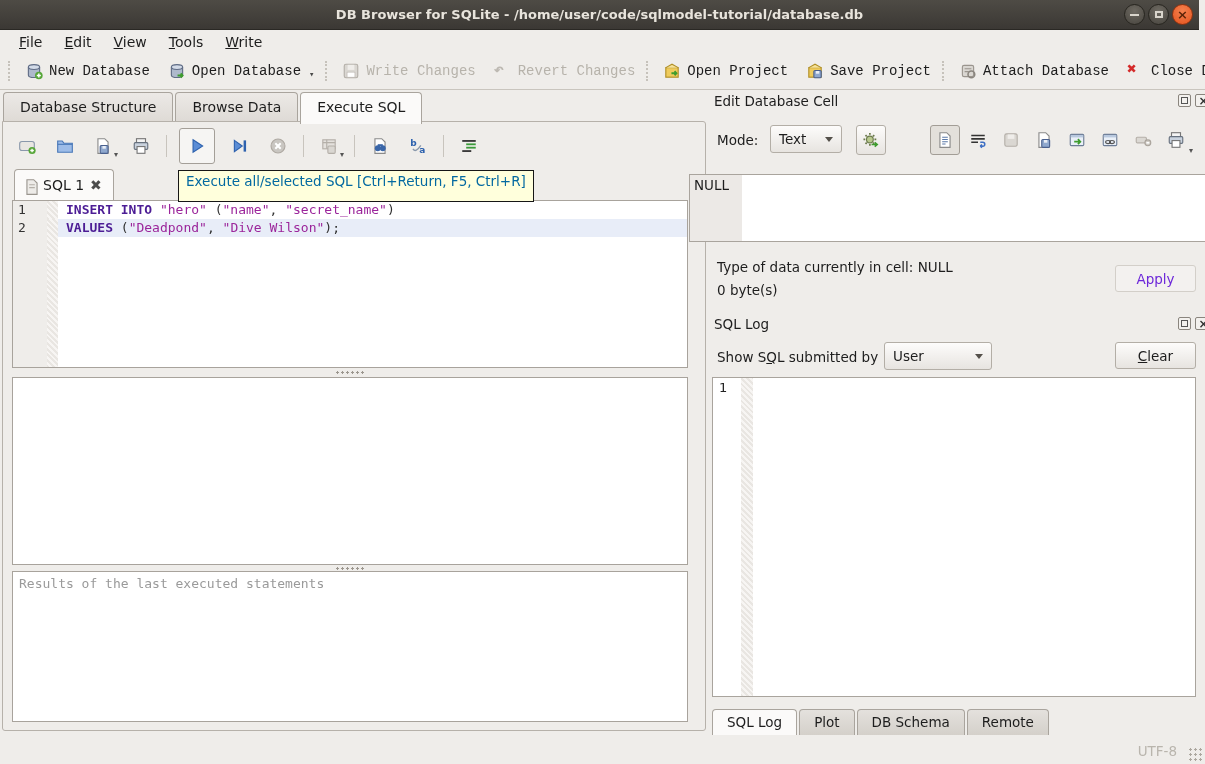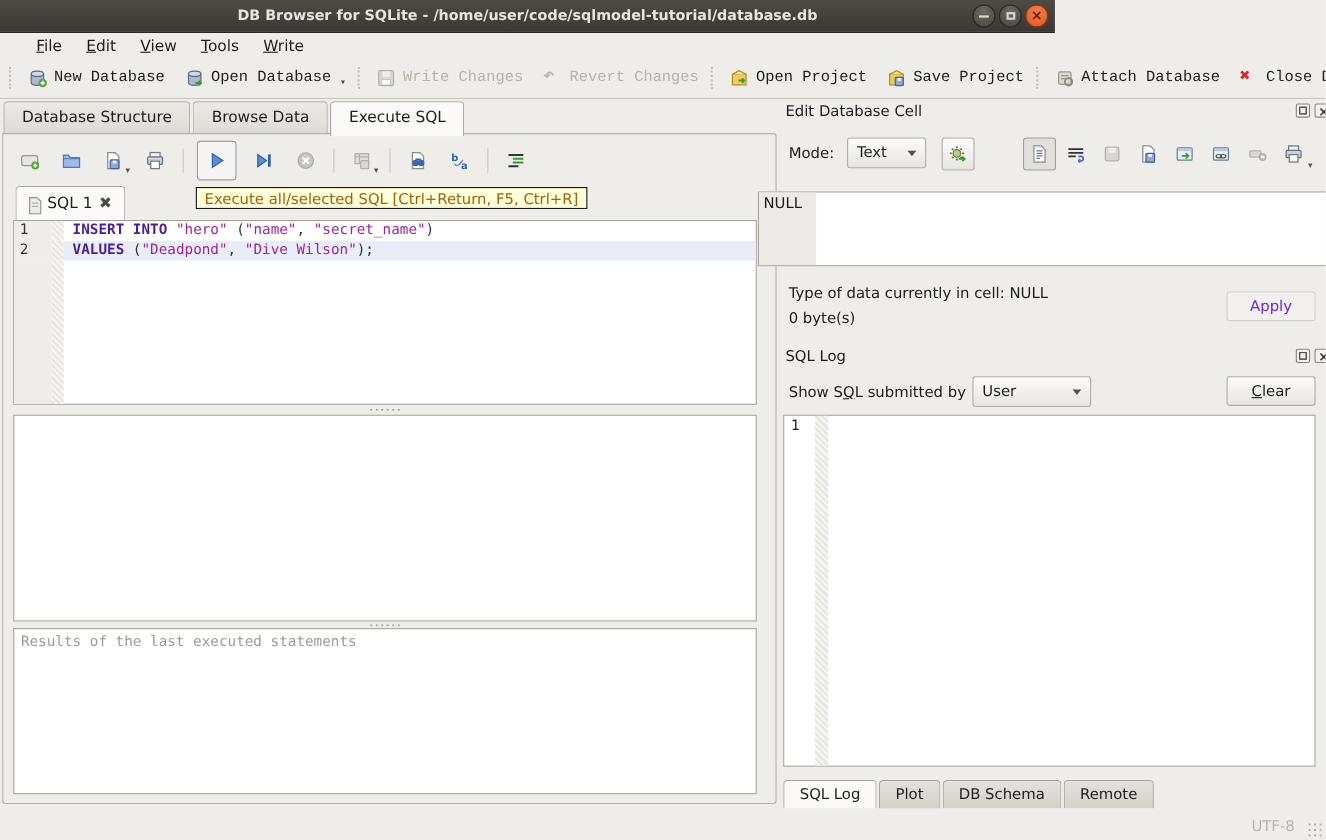--- a/index.html
+++ b/index.html
@@ -2,36 +2,36 @@
 <html><head>
 <meta charset="utf-8">
 <style>
   * { margin:0; padding:0; box-sizing:border-box; }
   html,body { width:1205px; height:764px; }
   body { font-family:"DejaVu Sans","Liberation Sans",sans-serif; font-size:13px; color:#1d1d1d; }
   .window { position:relative; width:1205px; height:764px; background:#EFEDEA; overflow:hidden; }
   .abs { position:absolute; }
 
   
-  .titlebar { position:absolute; left:0; top:0; width:959px; height:30px;
+  .titlebar { position:absolute; left:0; top:0; width:1199px; height:30px;
     background:linear-gradient(#4e4b45,#3b3834); border-bottom:1px solid #2a2824;
     display:flex; align-items:center; justify-content:center; }
   .titlebar .title { color:#E8E4DC; font-weight:bold; font-size:13px; }
   .winbtns { position:absolute; right:6px; top:4px; display:flex; gap:3px; }
   .winbtn { width:21px; height:21px; border-radius:50%; border:1px solid #27251f;
     background:radial-gradient(circle at 50% 32%, #6e6a62, #47443e);
     display:flex; align-items:center; justify-content:center; }
   .winbtn.close { background:radial-gradient(circle at 50% 32%, #f4814f, #e4531d); border-color:#8e3210; }
   .winbtn .bar { width:9px; height:2px; background:#d9d5cc; }
   .winbtn .box { width:8px; height:7px; border:2px solid #d9d5cc; }
   .winbtn .x { color:#5d2408; font-weight:bold; font-size:13px; line-height:1; font-family:"DejaVu Sans",sans-serif; }
 
   
   .menubar { position:absolute; left:0; top:30px; width:1205px; height:23px;
-    display:flex; align-items:center; padding-left:24px; gap:4px; background:#EFEDEA; }
+    display:flex; align-items:center; padding-left:10px; gap:4px; background:#EFEDEA; }
   .menu-item { display:inline-block; padding:2px 9px; font-size:14px; }
   .menu-item::first-letter { text-decoration:underline; }
 
   
   .toolbar { position:absolute; left:0; top:53px; width:1205px; height:37px;
     display:flex; align-items:center; padding-left:6px; border-bottom:1px solid #c9c5be; background:#EFEDEA;font-family:Liberation Mono, monospace; }
   .tb-handle { width:8px; height:20px; border-left:2px dotted #c6c2bb; margin:0 6px 0 2px; }
   .tb-item { display:flex; align-items:center; gap:6px; padding:5px 9px; font-size:14px; border-radius:3px; white-space:nowrap; }
   .tb-item.disabled { color:#b7b3ab; }
   .tb-item .caret { font-size:9px; color:#4a4a4a; margin-left:2px; align-self:flex-end; }
@@ -58,22 +58,22 @@
   .mini-caret { position:absolute; right:-2px; bottom:0px; font-size:8px; color:#555; }
 
   
   .sqltab-row { position:absolute; left:12px; top:169px; width:676px; height:31px; }
   .sqltab { position:absolute; left:2px; top:0; height:31px; width:100px; background:#FBFAF9;
     border:1px solid #A9A49D; border-bottom:none; border-radius:4px 4px 0 0;
     display:flex; align-items:center; gap:6px; padding:0 8px; font-size:14px; }
   .sqltab .close { font-weight:bold; color:#4b4b4b; font-size:14px; }
 
   
-  .tooltip { position:absolute; left:178px; top:170px; height:20px; z-index:50;
-    background:#FFFFDC; border:1px solid #161616; padding:2px 7px; font-size:13.5px; white-space:nowrap; color:#a16207; }
+  .tooltip { position:absolute; left:178px; top:170px; height:32px; z-index:50;
+    background:#FFFFDC; border:1px solid #161616; padding:2px 7px; font-size:13.5px; white-space:nowrap; color:#0369a1; }
 
   
   .editor { position:absolute; left:12px; top:200px; width:676px; height:168px;
     background:#FFFFFF; border:1px solid #A8A39C; font-family:"DejaVu Sans Mono","Liberation Mono",monospace; font-size:13px; }
   .ed-row { display:flex; height:18px; line-height:18px; }
   .ed-gutter { width:34px; background:#EFEDEA; color:#333; padding-left:5px; flex:0 0 auto; }
   .ed-fold { width:11px; flex:0 0 auto; background:repeating-linear-gradient(45deg,#e9e6e2 0 2px,#f7f5f3 2px 4px); }
   .ed-code { flex:1; padding-left:8px; white-space:pre; }
   .ed-row.current .ed-code { background:#E8EDF8; }
   .gutter-fill { position:absolute; left:0; top:36px; bottom:0; width:34px; background:#EFEDEA; }

